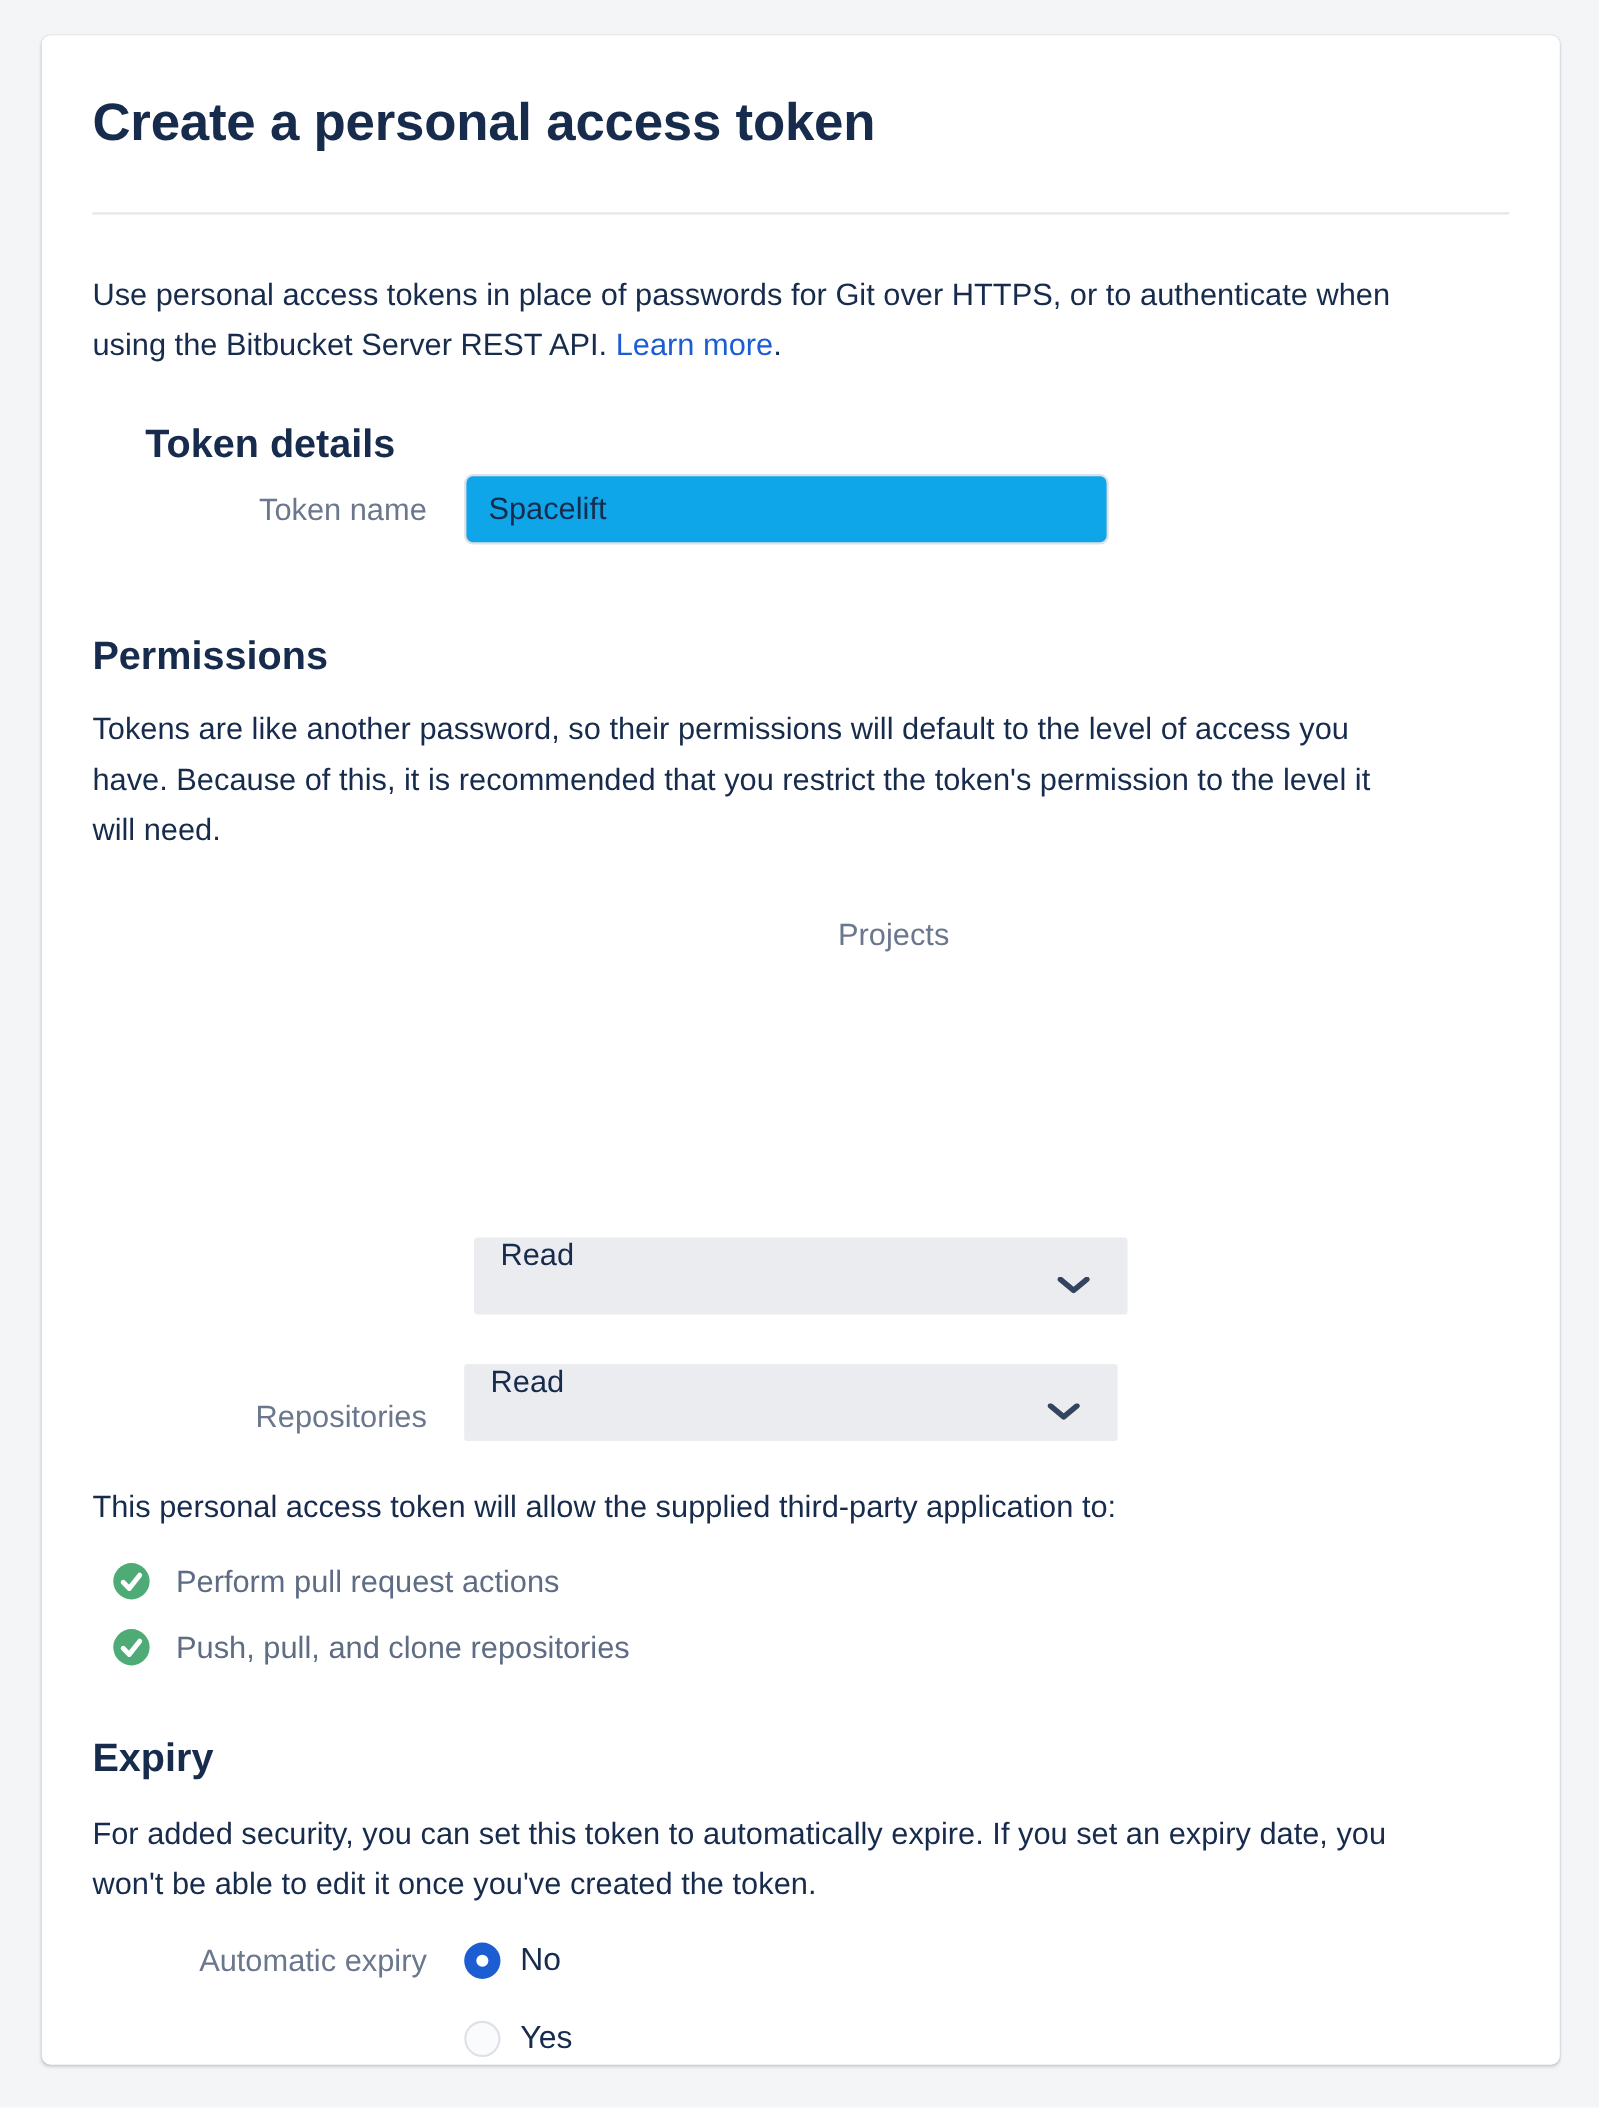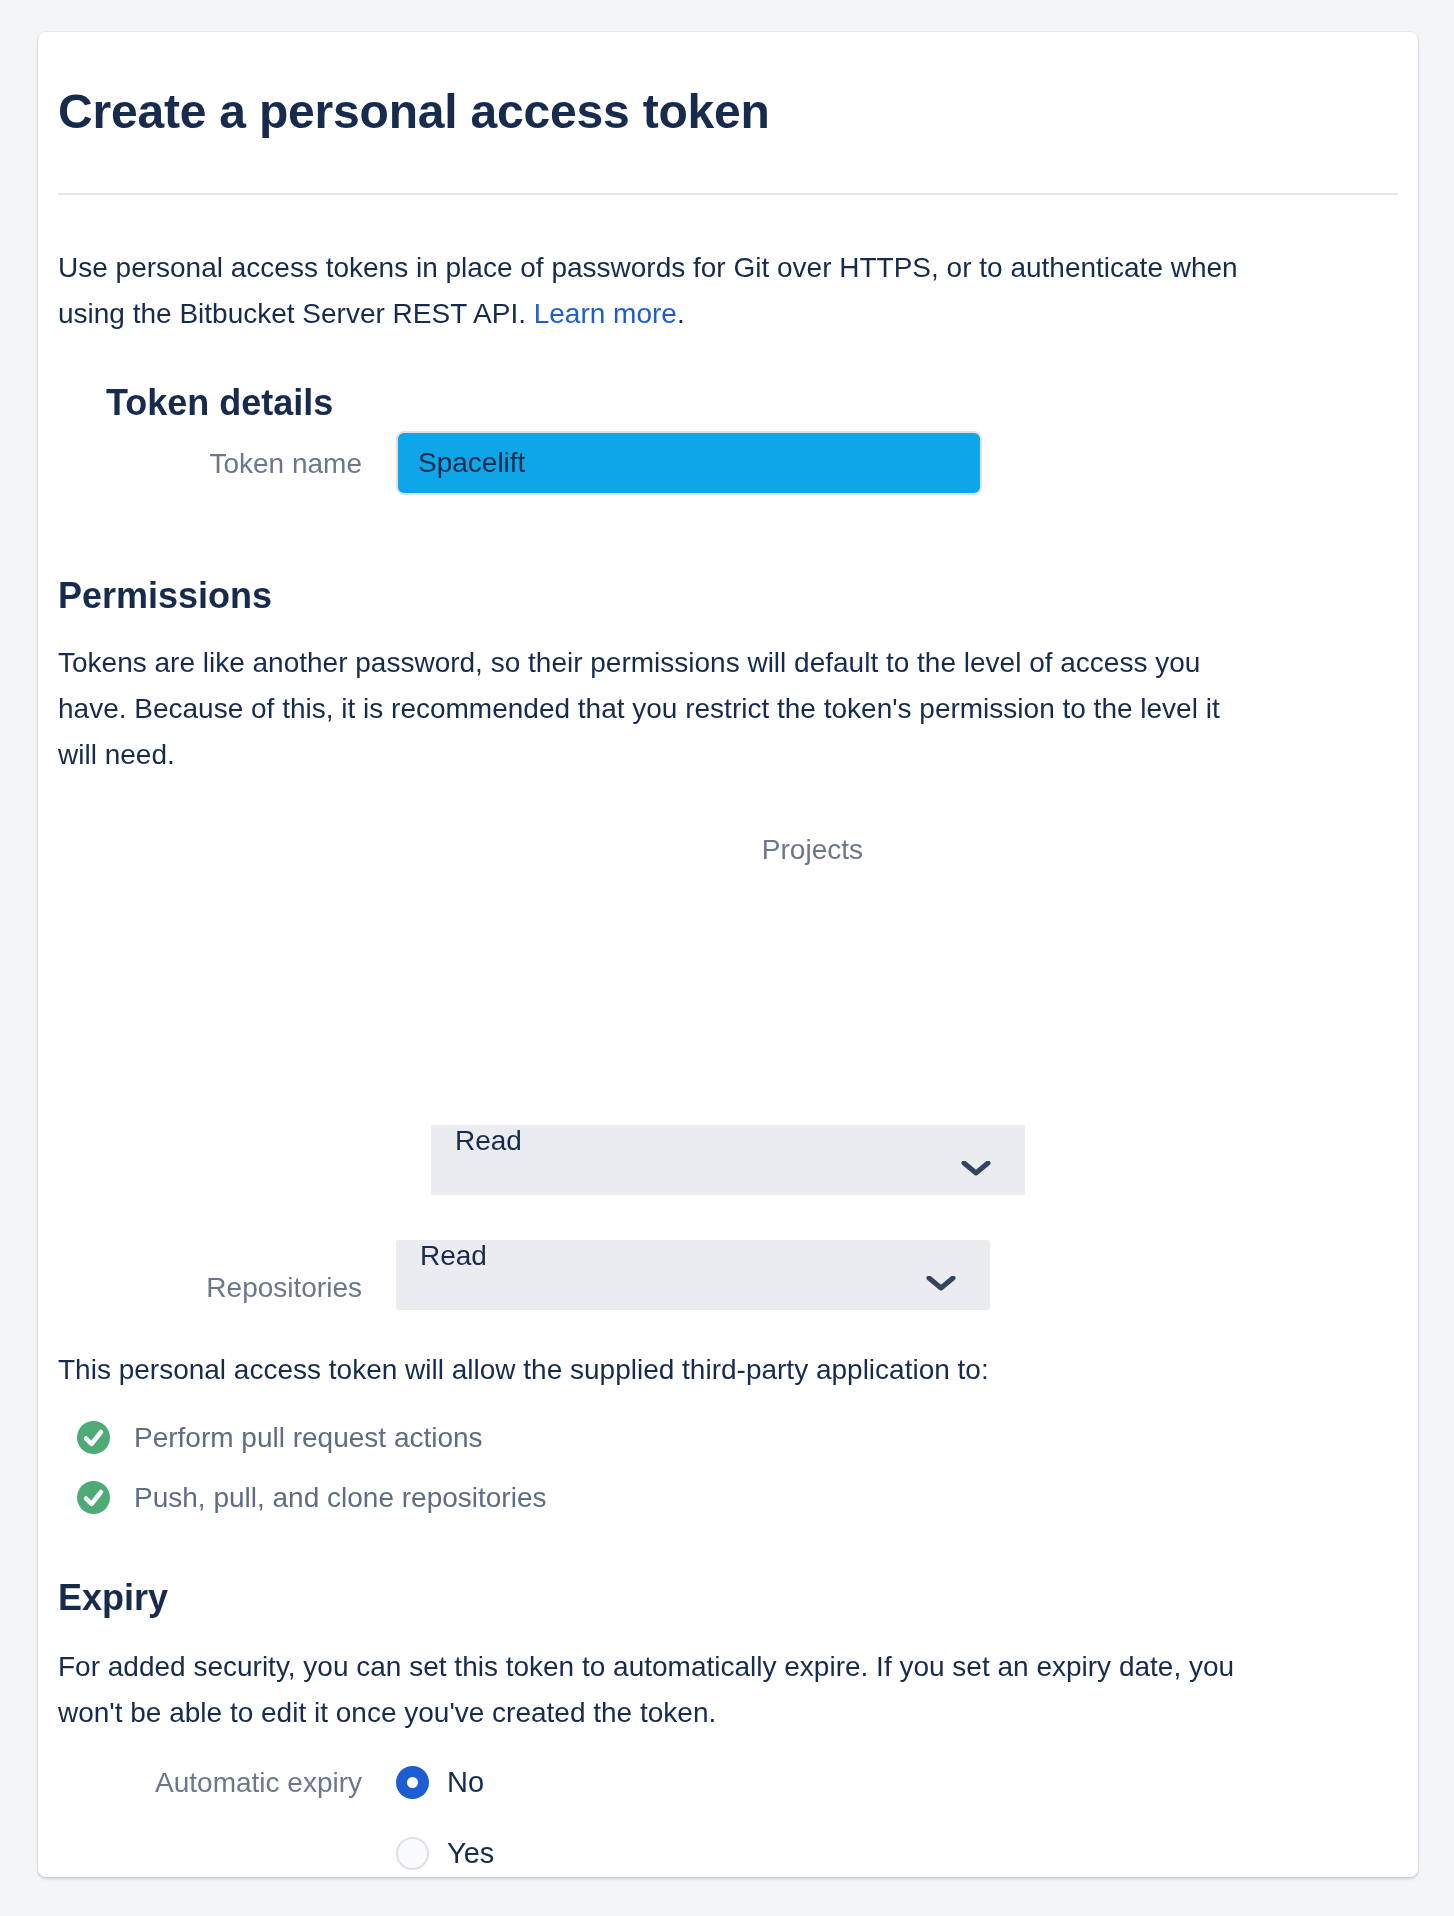--- a/index.html
+++ b/index.html
@@ -9,21 +9,21 @@
     font-family:"Liberation Sans",sans-serif;
     position:relative;
     -webkit-font-smoothing:antialiased;
   }
   .card{
     position:absolute;left:38px;top:32px;
     width:1380px;height:1845px;
     background:#ffffff;
     border-radius:8px;
     box-shadow:0 0 0 1px rgba(23,43,77,0.05),0 2px 3px rgba(23,43,77,0.18);
-    padding:0 20px;
+    padding:0 46px;
     box-sizing:border-box;
     overflow:hidden;
   }
   .page-title{
     margin:0;padding-top:52px;
     font-size:48px;line-height:56px;font-weight:700;
     color:#172b4d;letter-spacing:-0.2px;
   }
   .divider{height:2px;background:#e4e6ea;border:none;margin:0;}
   .divider.top{margin-top:53px;}

